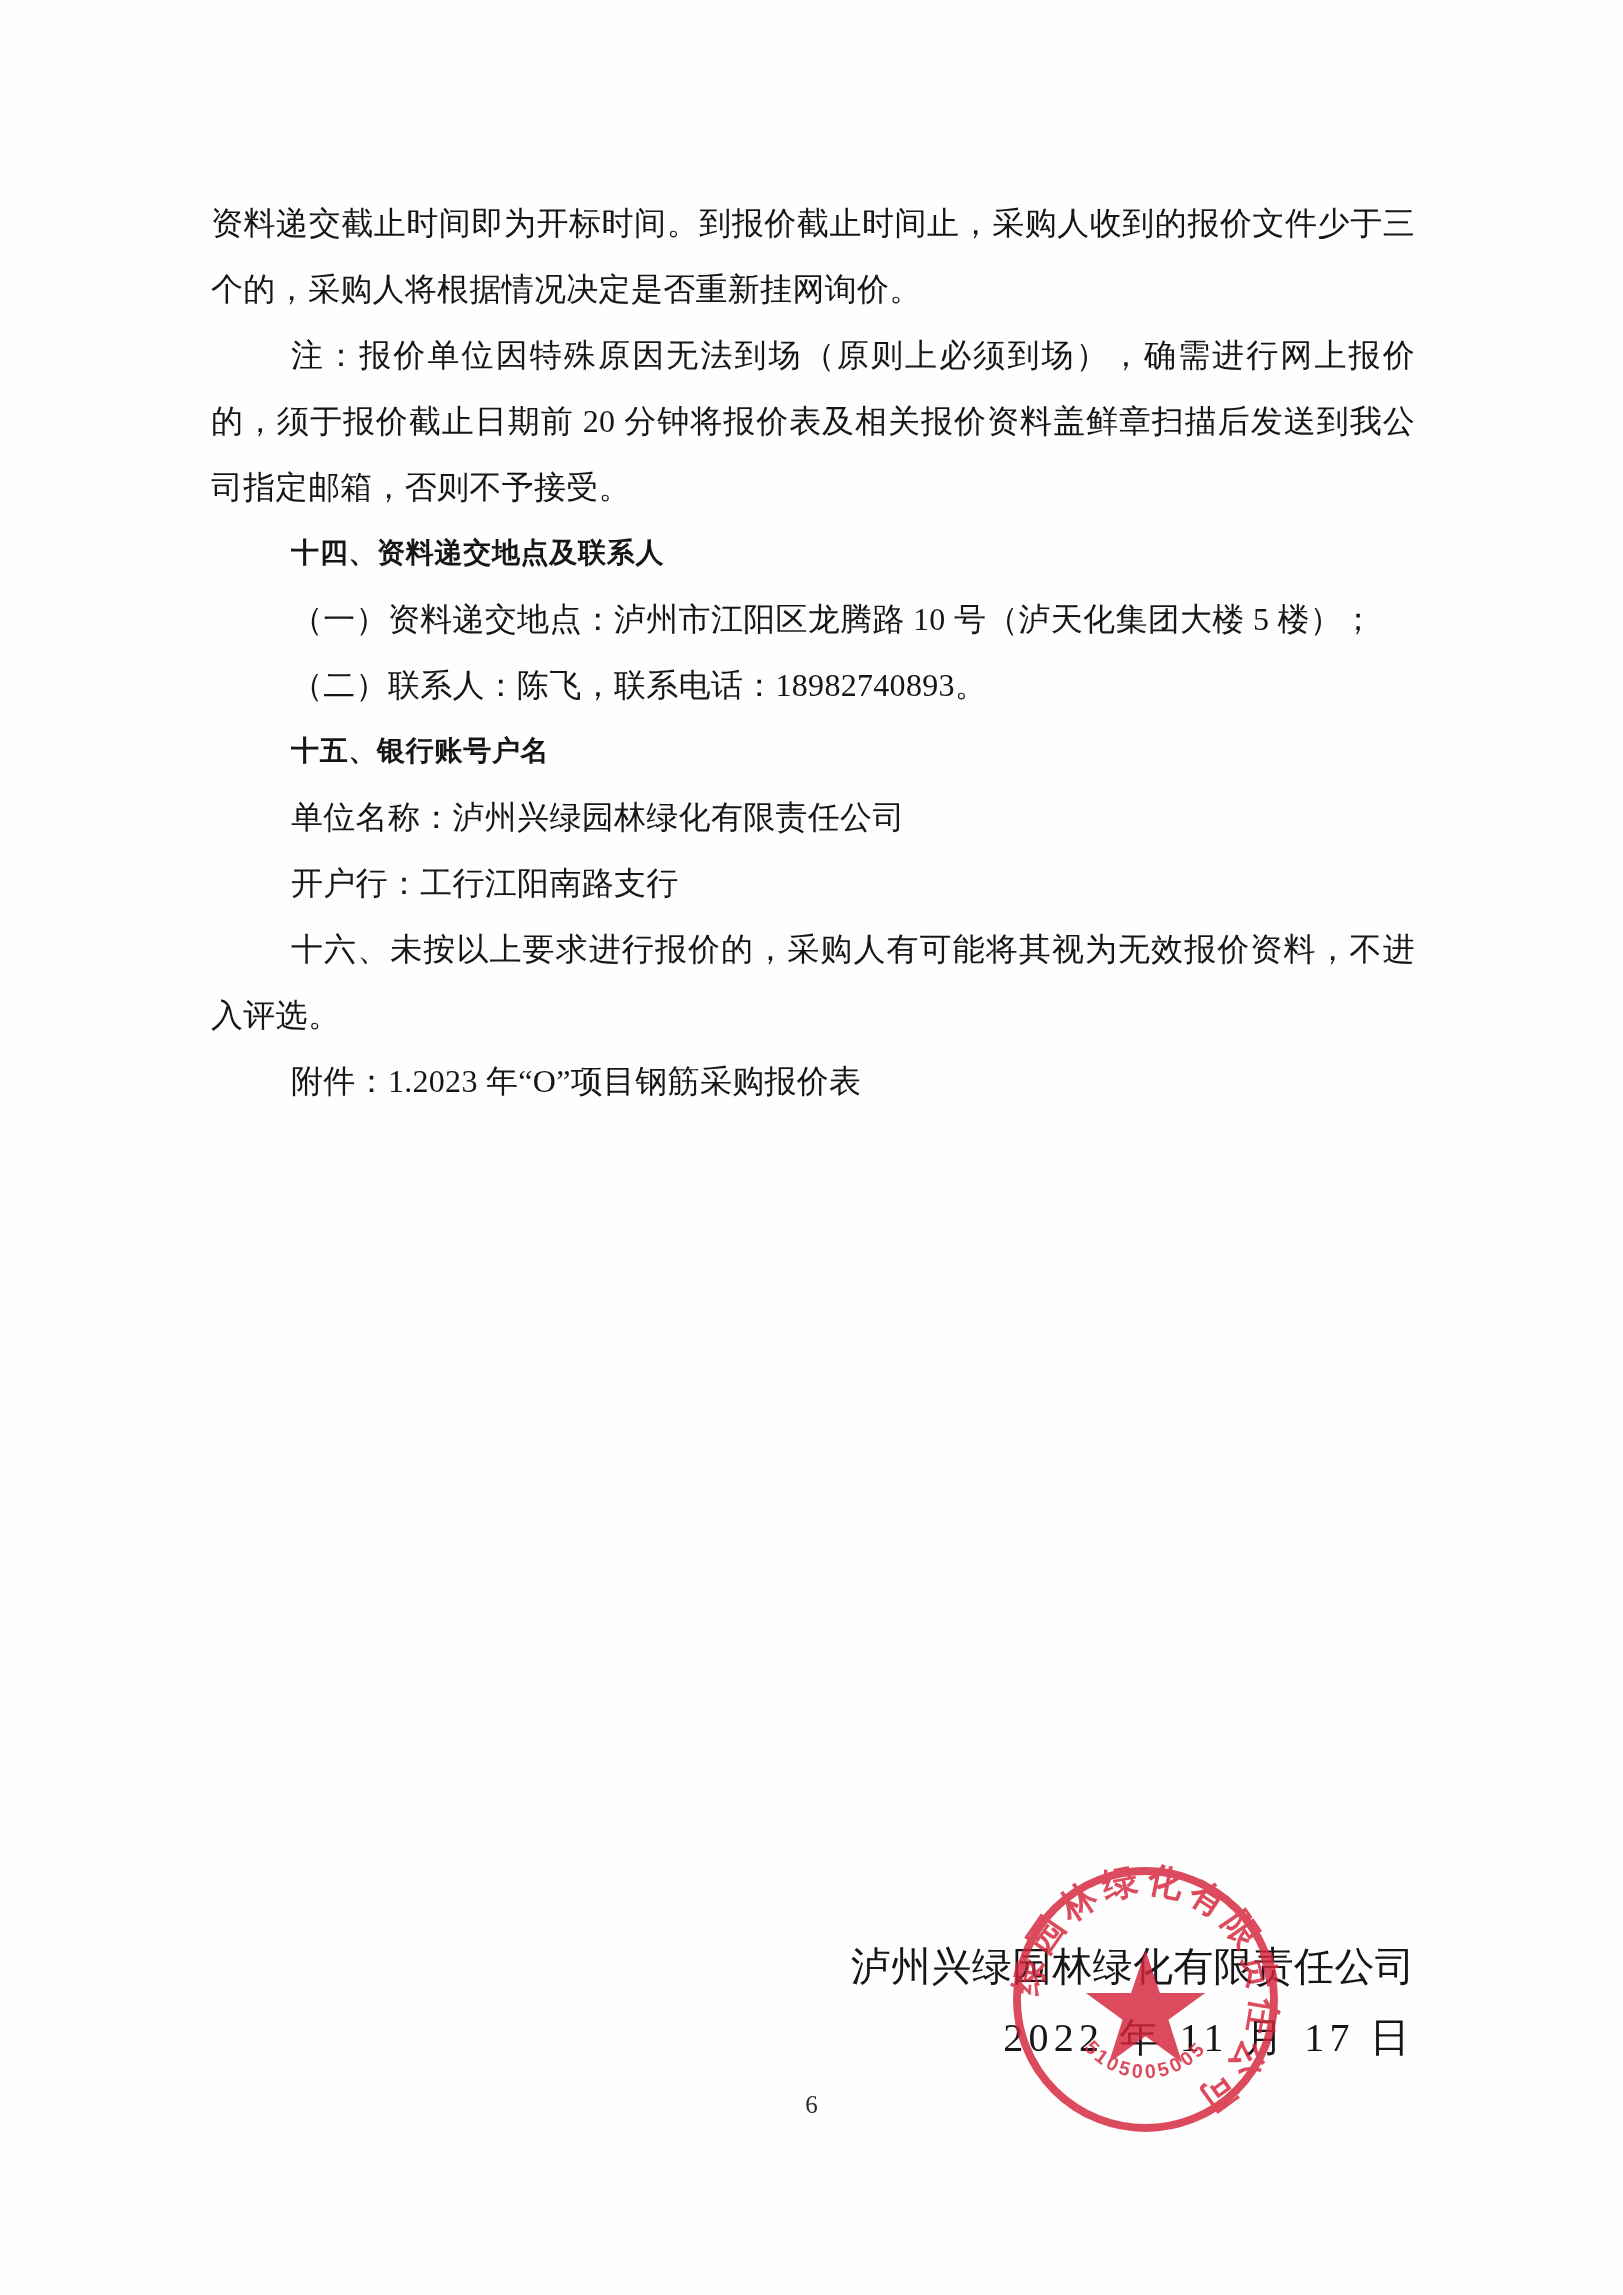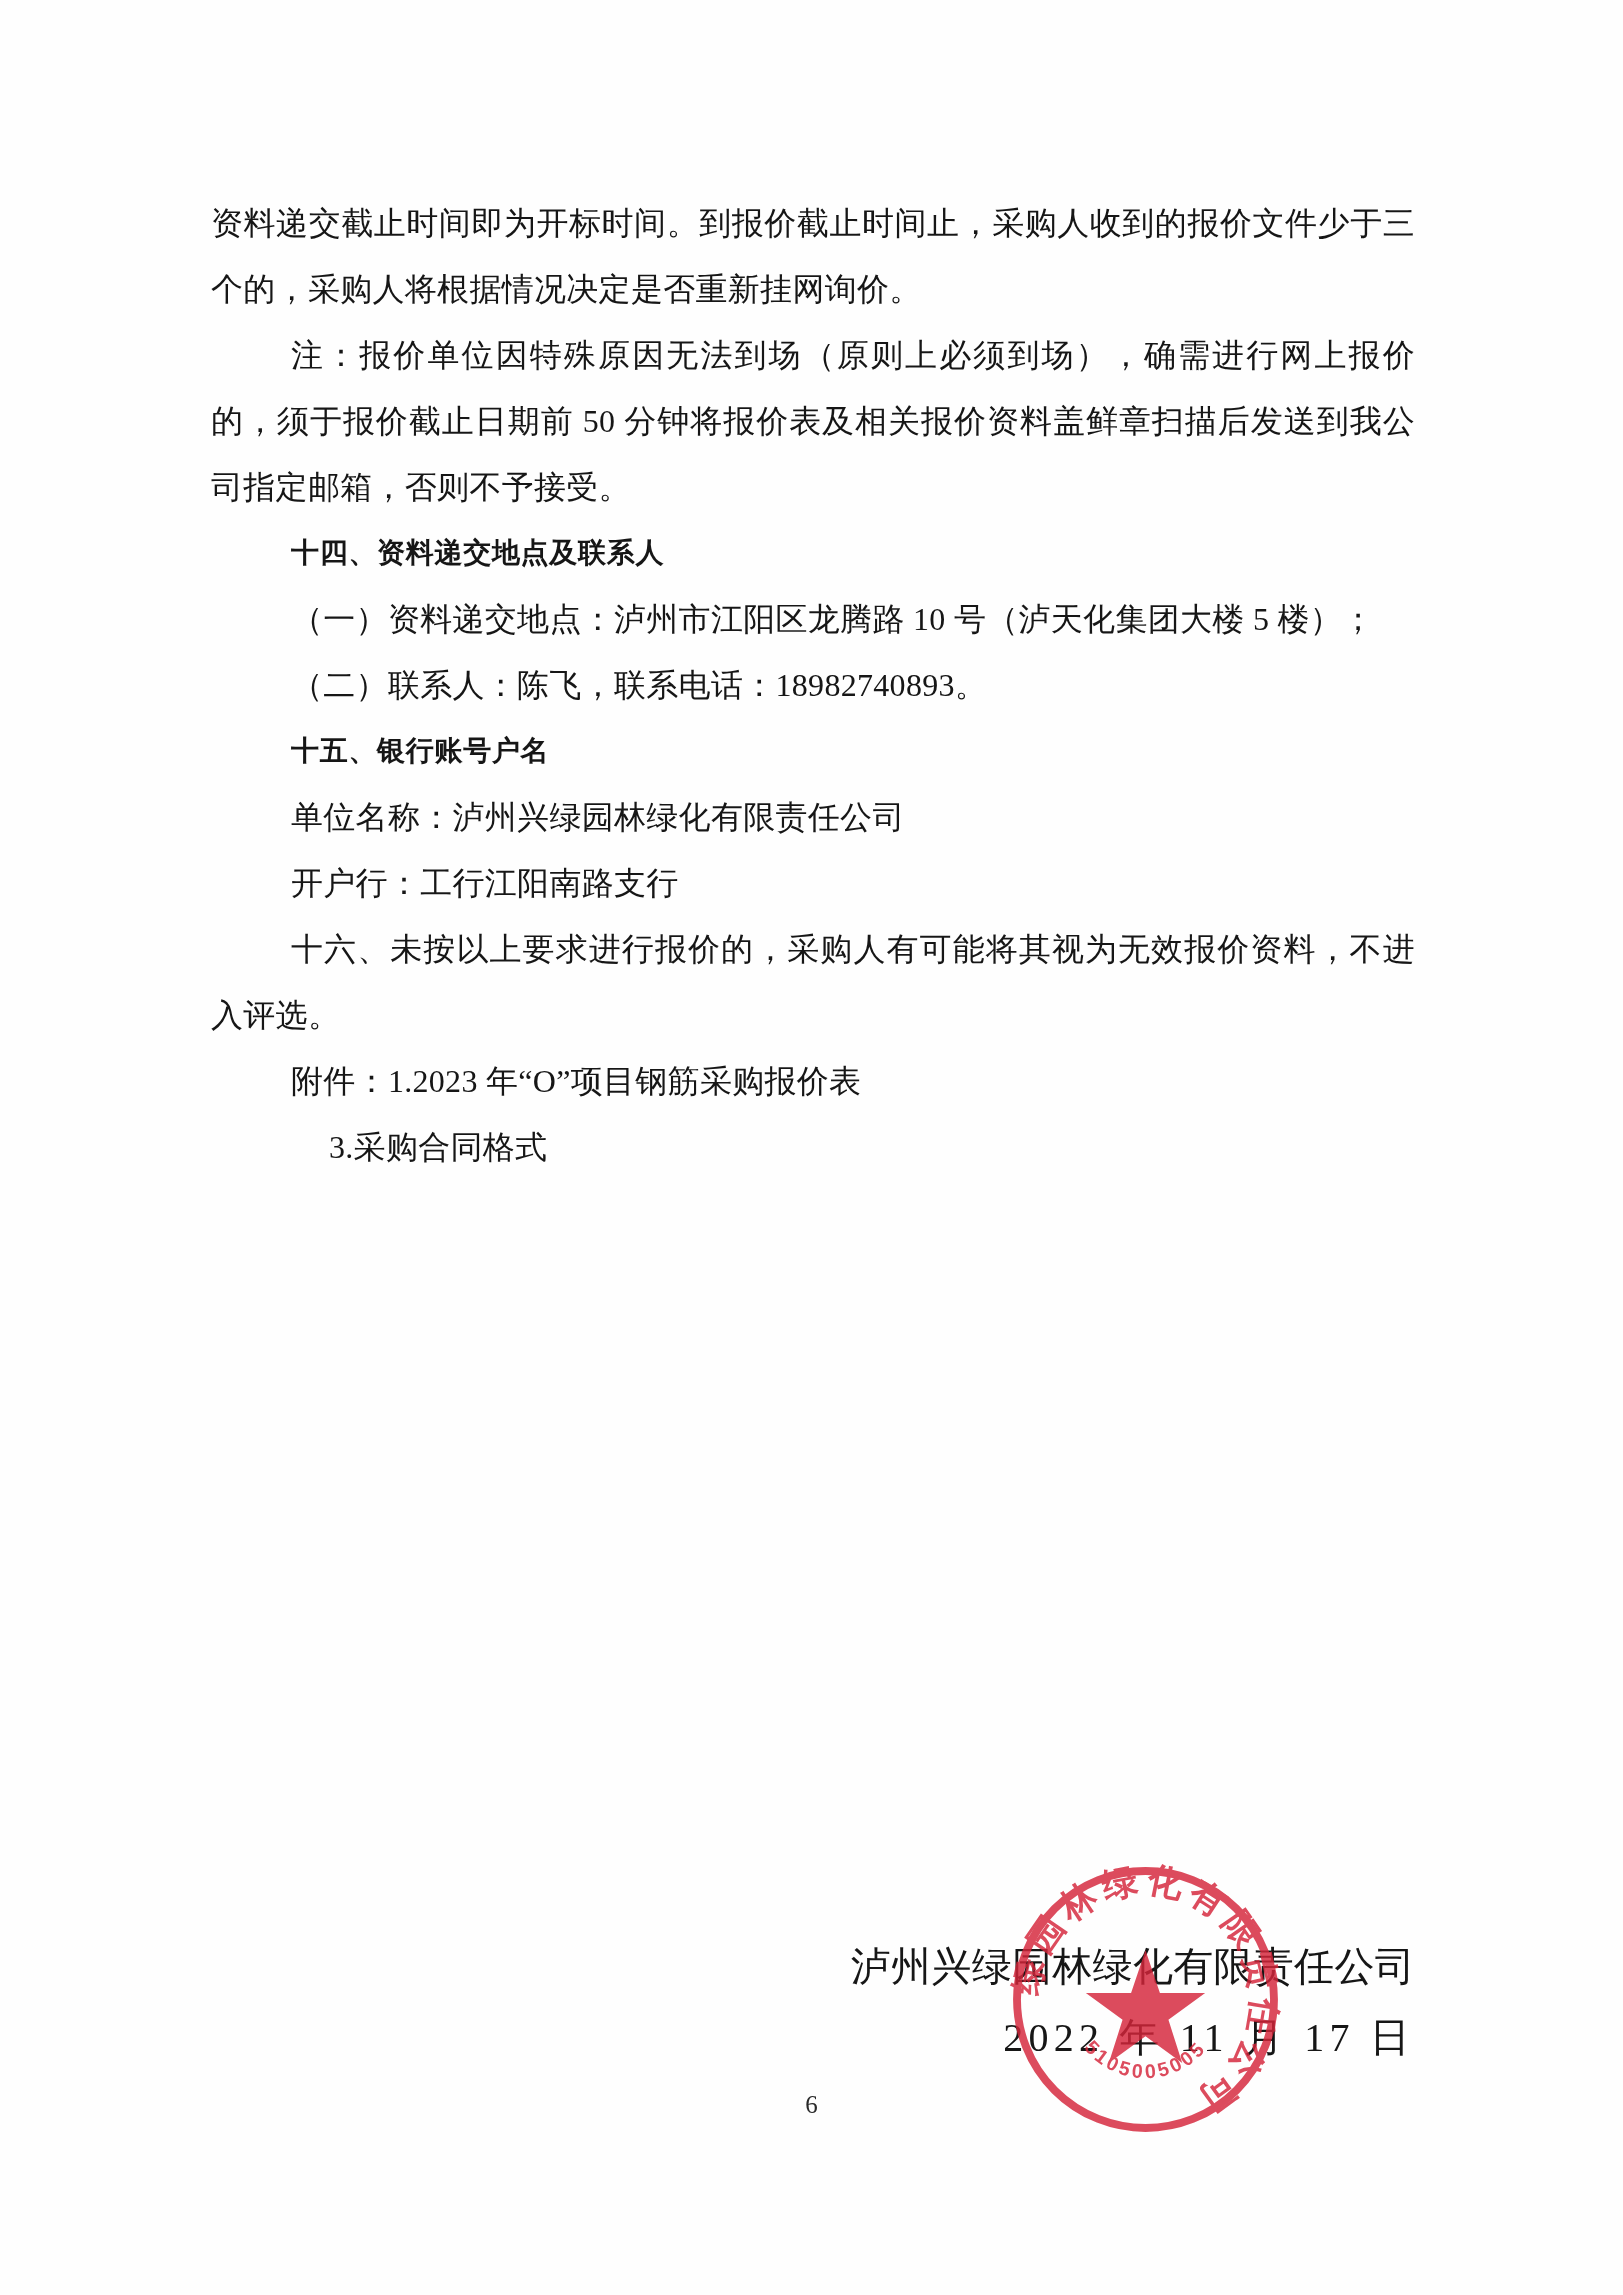--- a/index.html
+++ b/index.html
@@ -102,41 +102,40 @@
 </style>
 </head>
 <body>
 
 <div class="page">
 
   <div class="content">
 
     <p class="blk">资料递交截止时间即为开标时间。到报价截止时间止，采购人收到的报价文件少于三个的，采购人将根据情况决定是否重新挂网询价。</p>
 
-    <p class="indent2">注：报价单位因特殊原因无法到场（原则上必须到场），确需进行网上报价的，须于报价截止日期前 50 分钟将报价表及相关报价资料盖鲜章扫描后发送到我公司指定邮箱，否则不予接受。</p>
+    <p class="indent2">注：报价单位因特殊原因无法到场（原则上必须到场），确需进行网上报价的，须于报价截止日期前 20 分钟将报价表及相关报价资料盖鲜章扫描后发送到我公司指定邮箱，否则不予接受。</p>
 
     <p class="heading">十四、资料递交地点及联系人</p>
 
     <p class="indent2">（一）资料递交地点：泸州市江阳区龙腾路 10 号（泸天化集团大楼 5 楼）；</p>
 
     <p class="indent2">（二）联系人：陈飞，联系电话：18982740893。</p>
 
     <p class="heading">十五、银行账号户名</p>
 
     <p class="indent2">单位名称：泸州兴绿园林绿化有限责任公司</p>
 
     <p class="indent2">开户行：工行江阳南路支行</p>
 
 
     <p class="indent2">十六、未按以上要求进行报价的，采购人有可能将其视为无效报价资料，不进入评选。</p>
 
     <p class="indent2">附件：1.2023 年“O”项目钢筋采购报价表</p>
 
 
-    <p class="indent3">3.采购合同格式</p>
 
   </div>
 
   <div class="sign-block">
     <p>泸州兴绿园林绿化有限责任公司</p>
     <p class="sign-date">2022 年 11 月 17 日</p>
   </div>
 
   <div class="seal">
     <svg width="295" height="295" viewBox="0 0 450 450" xmlns="http://www.w3.org/2000/svg">

